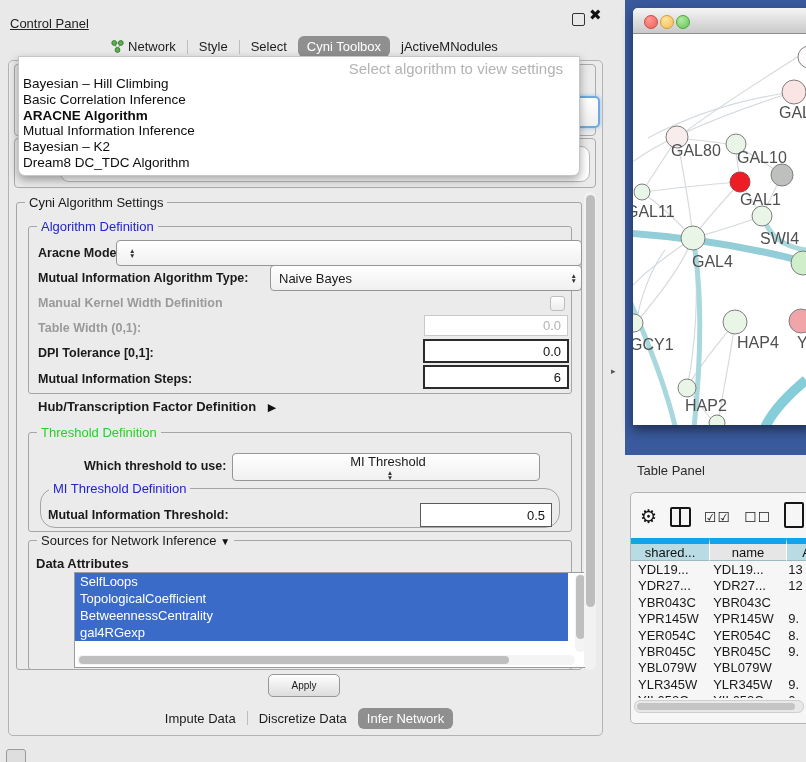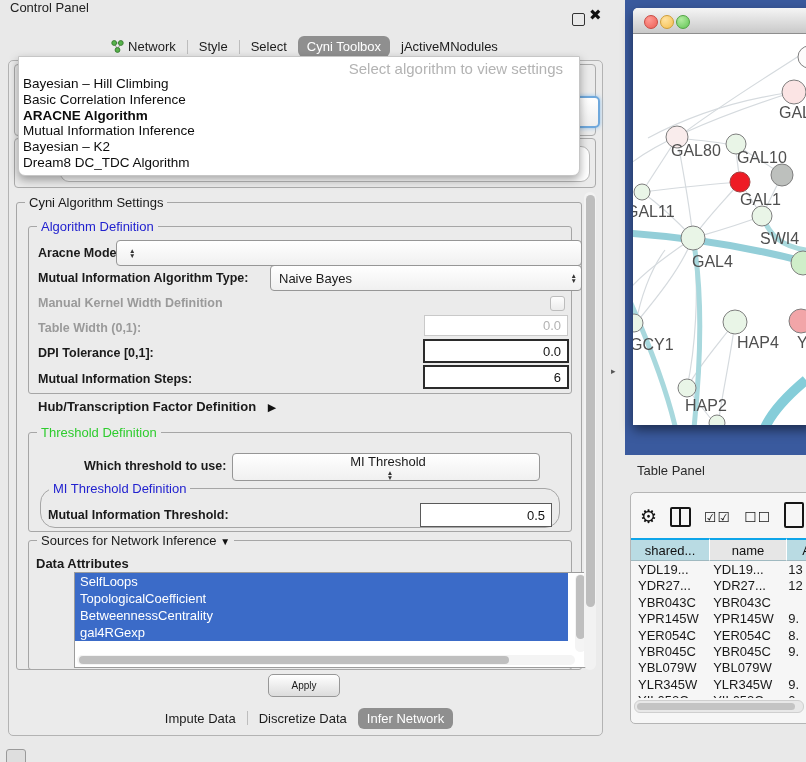--- a/index.html
+++ b/index.html
@@ -1,21 +1,21 @@
 <!DOCTYPE html>
 <html><head>
 <meta charset="utf-8">
 <style>
   html,body{margin:0;padding:0;}
   body{width:806px;height:762px;overflow:hidden;position:relative;background:#e9e9e9;
        font-family:"Liberation Sans","DejaVu Sans",sans-serif;font-size:13px;color:#1a1a1a;}
   .abs{position:absolute;}
   
   .cp-titlebar{left:0;top:0;width:620px;height:30px;}
-  .cp-title{left:10px;top:0;font-size:13px;color:#222;}
+  .cp-title{left:10px;top:16px;font-size:13px;color:#222;text-decoration:underline;}
   .wm-float{left:572px;top:13px;width:11px;height:11px;border:1.5px solid #333;border-radius:2px;}
   .wm-close{left:589px;top:6px;font-size:15px;font-weight:bold;color:#111;}
   .tabrow{left:8px;top:34px;width:593px;height:25px;display:flex;align-items:center;justify-content:center;gap:2px;}
   .tab{padding:3px 9px;font-size:13px;color:#1c1c1c;display:flex;align-items:center;gap:4px;border-radius:6px;}
   .tab.sel{background:#8f8f8f;color:#fff;}
   .tabdiv{width:1px;height:14px;background:#bdbdbd;}
   .cp-body{left:8px;top:60px;width:593px;height:674px;background:#ebebeb;border:1px solid #b3b3b3;border-radius:5px;}
   
   .fragA{left:14px;top:64px;width:580px;height:70px;border:1px solid #ababab;border-radius:4px;}
   .fragCombo{left:300px;top:96px;width:296px;height:28px;border:2px solid #6fa8dc;border-radius:5px;background:linear-gradient(#fff,#eee);box-shadow:0 0 4px #8fc0ea;}
@@ -70,21 +70,21 @@
   .tp-title{left:637px;top:463px;font-size:13px;color:#2a2a2a;}
   .tp-box{left:630px;top:492px;width:180px;height:230px;background:#f6f6f6;border:1px solid #b5b5b5;border-radius:5px;}
   .tp-toolbar{left:640px;top:503px;width:166px;height:28px;display:flex;align-items:center;gap:13px;}
   .gear{font-size:19px;color:#111;line-height:20px;}
   .splitcols{width:17px;height:16px;border:2px solid #161616;border-radius:2px;position:relative;}
   .splitcols:after{content:"";position:absolute;left:6.5px;top:0;width:2px;height:16px;background:#161616;}
   .cbpair{font-size:14px;letter-spacing:1px;color:#161616;}
   .docicon{width:16px;height:22px;border:2px solid #161616;border-radius:2px;margin-top:-4px;}
   .thead{left:631px;top:538px;height:23px;display:flex;}
   .th{height:23px;display:flex;align-items:center;justify-content:center;font-size:13px;color:#111;
-      background:#b9dbe3;border-right:1px solid #fff;border-top:2px solid #0ea5e9;border-bottom:1px solid #9fb9c0;box-sizing:border-box;}
+      background:#b9dbe3;border-right:1px solid #fff;border-top:6px solid #0ea5e9;border-bottom:1px solid #9fb9c0;box-sizing:border-box;}
   .th.gray{background:#e6e6e6;}
   .trows{left:631px;top:562px;width:178px;height:136px;overflow:hidden;}
   .trow{display:flex;height:16.4px;line-height:16.4px;font-size:13px;}
   .td{white-space:nowrap;overflow:hidden;}
   .td.c0{width:79px;padding-left:7px;box-sizing:border-box;}
   .td.c1{width:77px;padding-left:4px;box-sizing:border-box;}
   .td.c2{width:24px;padding-left:3px;box-sizing:border-box;}
   .tp-hscroll{left:634px;top:700px;width:168px;height:11px;background:#e8e8e8;border:1px solid #cfcfcf;border-radius:6px;}
   .tp-hthumb{position:absolute;left:2px;top:1.5px;width:158px;height:7px;background:#c4c4c4;border-radius:4px;}
   .splitter-mark{left:611px;top:366px;font-size:9px;color:#555;}

